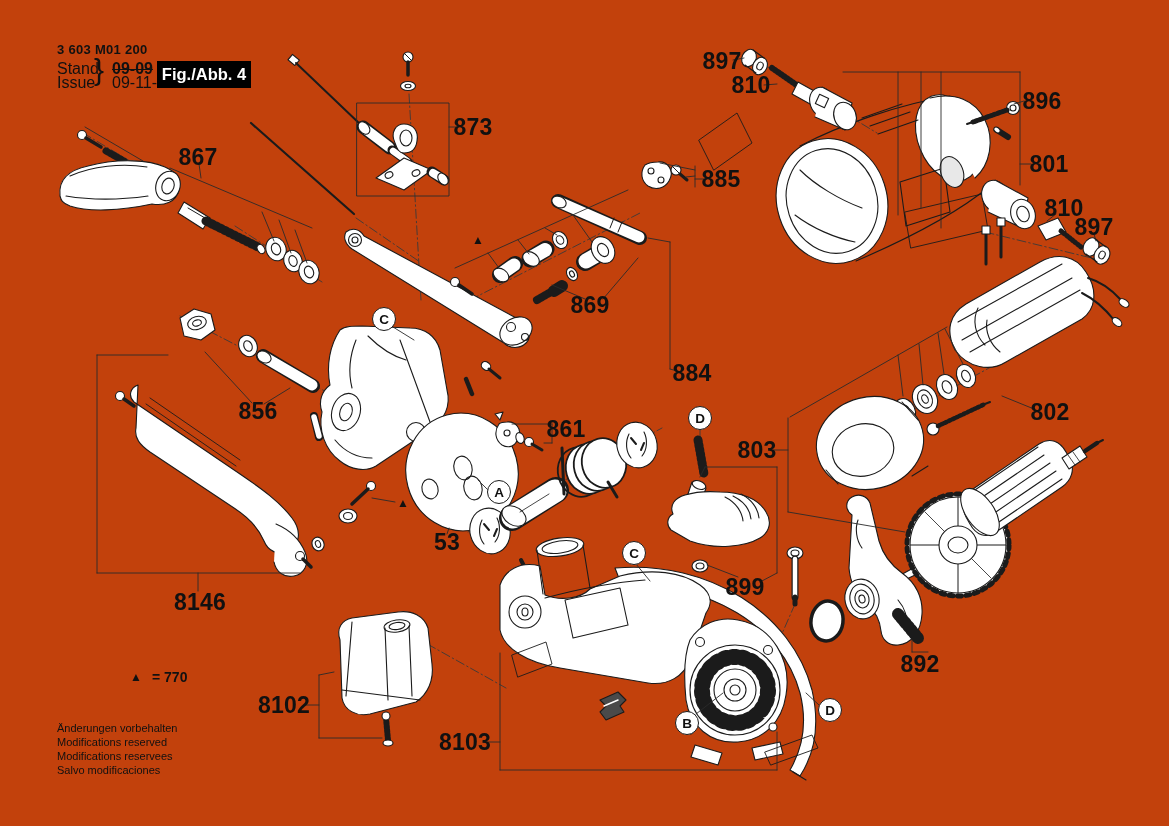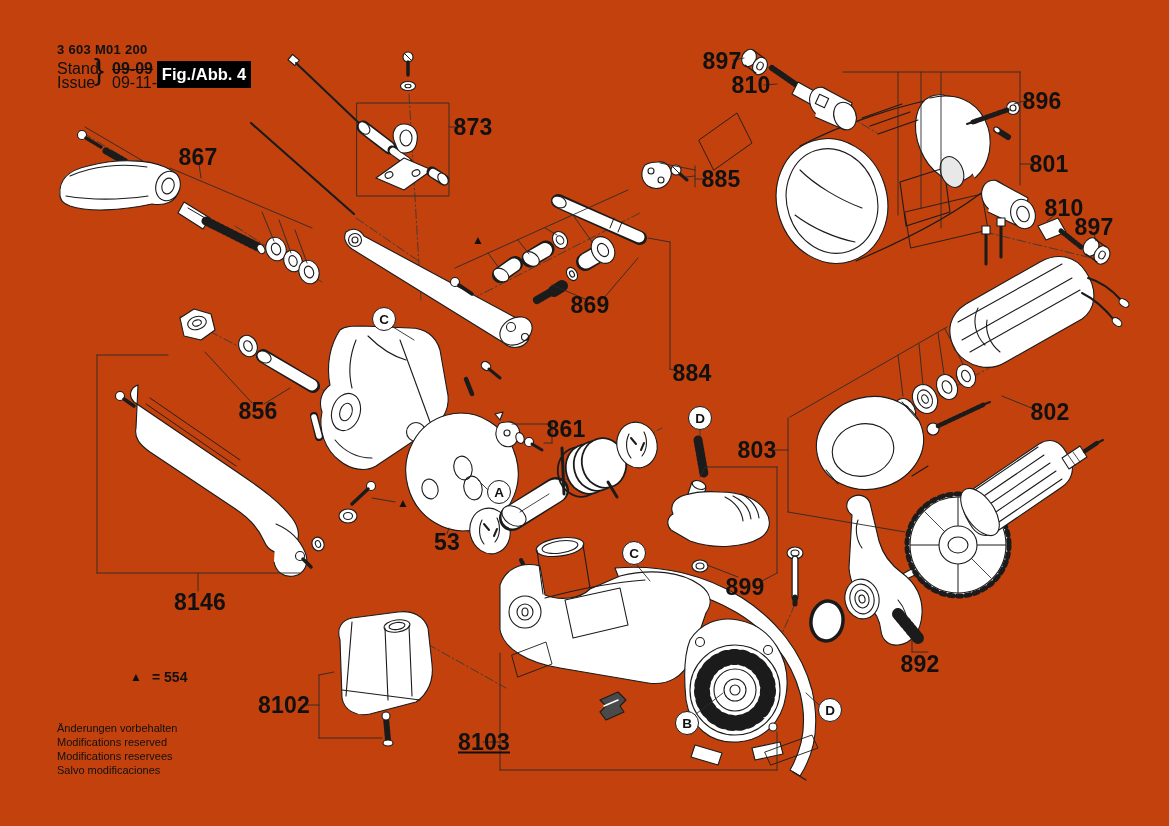--- a/index.html
+++ b/index.html
@@ -526,33 +526,33 @@
 <div class="txt callout" style="left:692px;top:373px;">884</div>
 <div class="txt callout" style="left:258px;top:411px;">856</div>
 <div class="txt callout" style="left:566px;top:429px;">861</div>
 <div class="txt callout" style="left:757px;top:450px;">803</div>
 <div class="txt callout" style="left:1050px;top:412px;">802</div>
 <div class="txt callout" style="left:447px;top:542px;">53</div>
 <div class="txt callout" style="left:745px;top:587px;">899</div>
 <div class="txt callout" style="left:920px;top:664px;">892</div>
 <div class="txt callout" style="left:200px;top:602px;">8146</div>
 <div class="txt callout" style="left:284px;top:705px;">8102</div>
-<div class="txt callout" style="left:484px;top:742px;text-decoration:underline;">8103</div>
+<div class="txt callout" style="left:465px;top:742px;">8103</div>
 
 <div class="marker" style="left:384px;top:319px;">C</div>
 <div class="marker" style="left:499px;top:492px;">A</div>
 <div class="marker" style="left:700px;top:418px;">D</div>
 <div class="marker" style="left:634px;top:553px;">C</div>
 <div class="marker" style="left:687px;top:723px;">B</div>
 <div class="marker" style="left:830px;top:710px;">D</div>
 
 <div class="txt tri" style="left:478px;top:240px;">▲</div>
 <div class="txt tri" style="left:403px;top:503px;">▲</div>
 
 <div class="txt tri" style="left:136px;top:677px;">▲</div>
-<div class="txt legend-eq" style="left:152px;top:669px;">= 554</div>
+<div class="txt legend-eq" style="left:152px;top:669px;">= 770</div>
 
 <div class="txt footer-line" style="left:57px;top:722px;">Änderungen vorbehalten</div>
 <div class="txt footer-line" style="left:57px;top:736px;">Modifications reserved</div>
 <div class="txt footer-line" style="left:57px;top:750px;">Modifications reservees</div>
 <div class="txt footer-line" style="left:57px;top:764px;">Salvo modificaciones</div>
 
 </div>
 
 </body></html>

